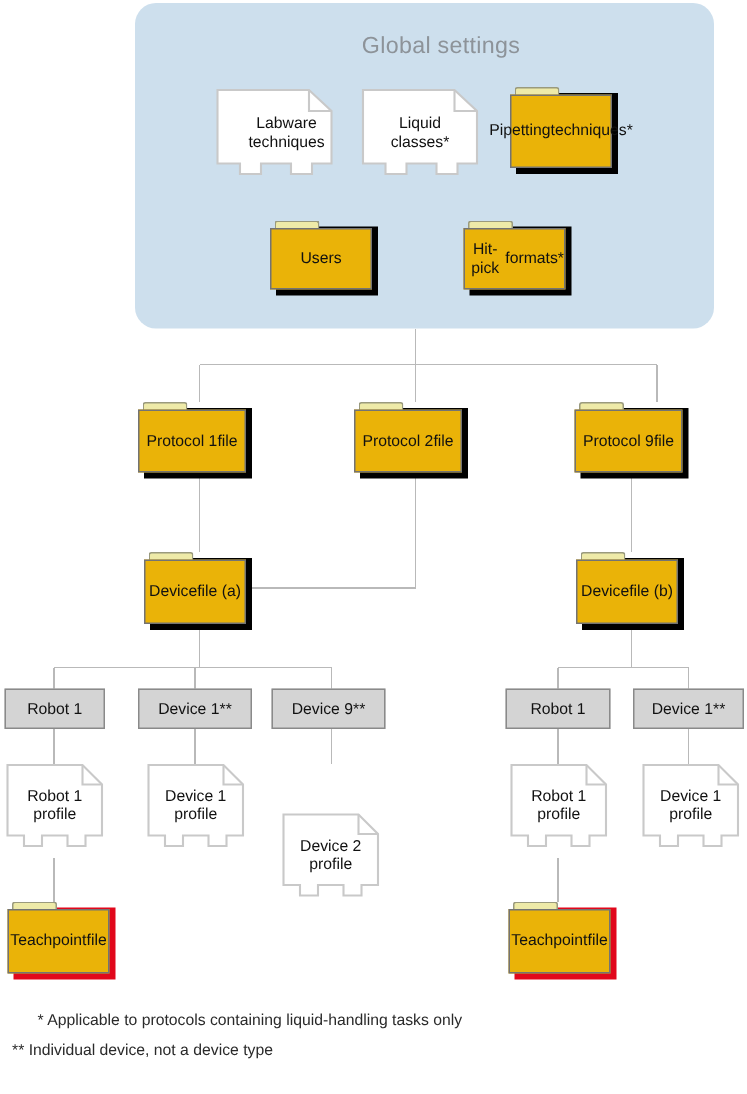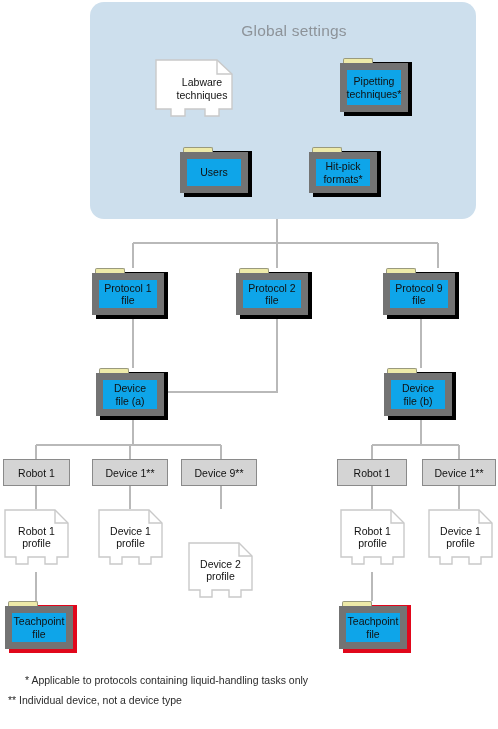--- a/index.html
+++ b/index.html
@@ -49,22 +49,22 @@
     background:#000;
   }
   .folder.red .shadow{background:#e1071b;}
   .folder .tab{
     position:absolute;left:3px;top:0;width:30px;height:7px;
     background:#eeeaa8;border:1px solid #9a9a7d;border-bottom:none;
     border-radius:2px 2px 0 0;box-sizing:border-box;
   }
   .folder .body{
     position:absolute;left:0;top:5px;right:0;bottom:0;
-    background:#0ea5e9;border:7px solid #737373;box-sizing:border-box;
-    display:flex;flex-direction:column;align-items:center;justify-content:center;
+    background:#eab308;border:1px solid #737373;box-sizing:border-box;
+    display:flex;flex-direction:row;align-items:center;justify-content:center;
     font-size:10.5px;color:#111;line-height:12.5px;text-align:center;
   }
 
   
   .gbox{
     position:absolute;
     background:#d4d4d4;
     border:1px solid #8a8a8a;
     box-sizing:border-box;
     display:flex;align-items:center;justify-content:center;
@@ -119,31 +119,41 @@
       <path d="M459 486 L459 509"></path>
 
       <path d="M372 572 L372 601"></path>
     </g>
   </svg>
 
   <div class="panel" style="left:90px;top:2px;width:375px;height:217px;padding-left:11px;">
     <div class="panel-title" style="top:20px;">Global settings</div>
   </div>
 
-  <div class="doc" style="left:144px;top:59px;width:94px;height:66px;margin-left:11px;">
+  <div class="doc" style="left:144px;top:59px;width:94px;height:66px;">
     <svg width="78" height="66" viewBox="0 0 78 66">
       <path d="M1 1 H62 L77 15 V50 H64 V57 H50 V50 H30 V57 H16 V50 H1 Z" fill="#ffffff" stroke="#c9c9c9" stroke-width="1.4"></path>
       <path d="M62 1 V15 H77" fill="none" stroke="#c9c9c9" stroke-width="1.4"></path>
     </svg>
     <div class="label">
       <span>Labware</span>
       <span>techniques</span>
     </div>
   </div>
 
+  <div class="doc" style="left:241px;top:59px;width:78px;height:66px;">
+    <svg width="78" height="66" viewBox="0 0 78 66">
+      <path d="M1 1 H62 L77 15 V50 H64 V57 H50 V50 H30 V57 H16 V50 H1 Z" fill="#ffffff" stroke="#c9c9c9" stroke-width="1.4"></path>
+      <path d="M62 1 V15 H77" fill="none" stroke="#c9c9c9" stroke-width="1.4"></path>
+    </svg>
+    <div class="label">
+      <span>Liquid</span>
+      <span>classes*</span>
+    </div>
+  </div>
 
   <div class="folder" style="left:340px;top:58px;width:68px;height:54px;">
     <div class="shadow"></div>
     <div class="tab"></div>
     <div class="body">
       <span>Pipetting</span>
       <span>techniques*</span>
     </div>
   </div>
 

